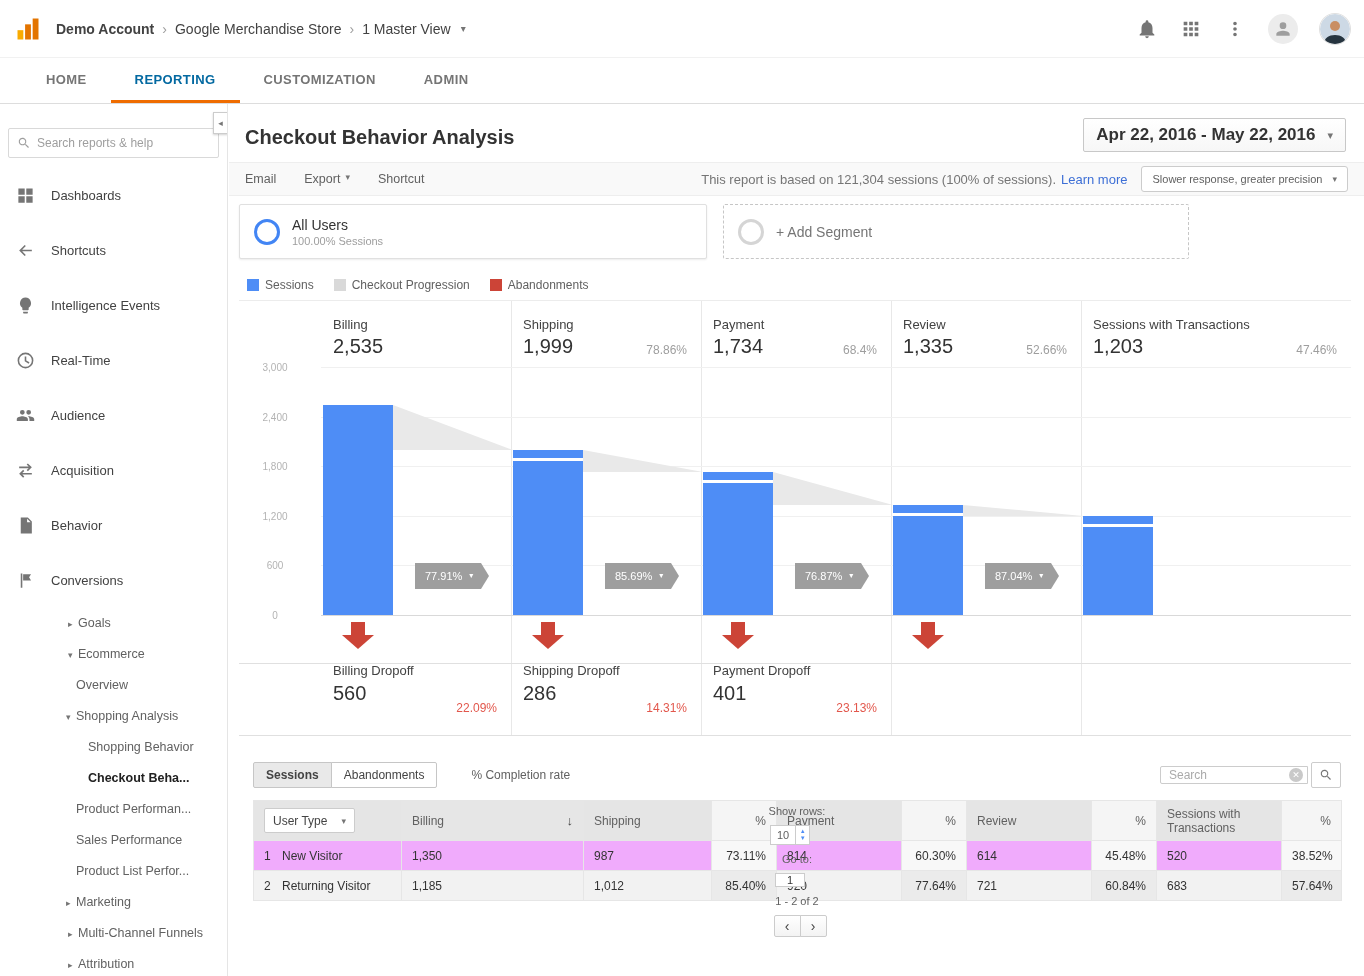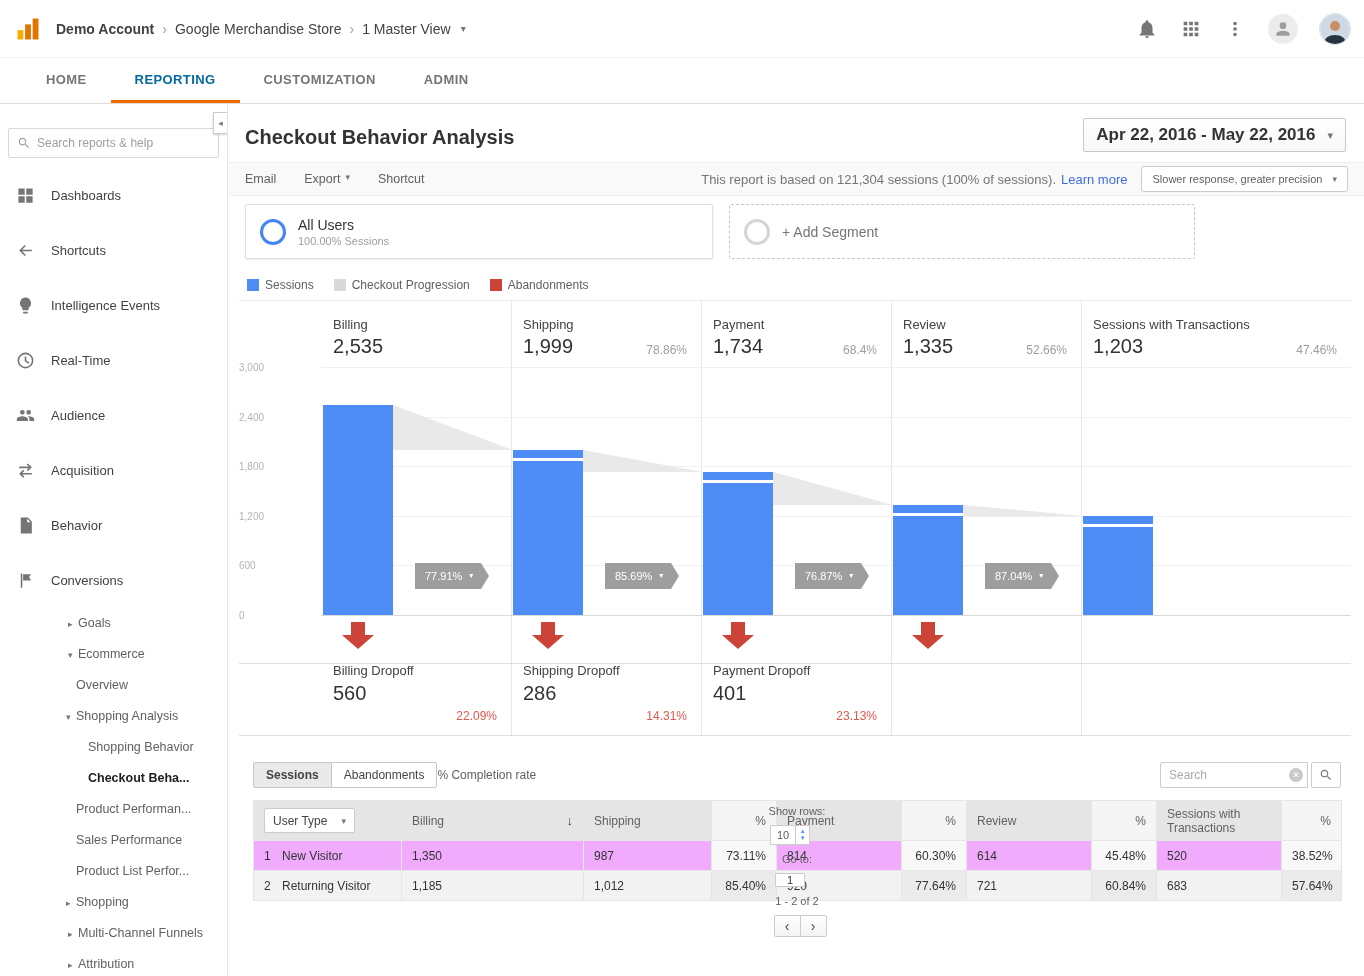--- a/index.html
+++ b/index.html
@@ -50,21 +50,21 @@
   .date-picker .dtext { font-size:17px; font-weight:bold; color:#333; }
   .date-picker .dcaret { color:#757575; font-size:11px; }
 
   .toolbar { position:absolute; left:0; right:0; top:58px; height:34px; background:#f9f9f9; border-top:1px solid #eee; border-bottom:1px solid #eee; display:flex; align-items:center; padding:0 16px; font-size:12.5px; color:#616161; }
   .tool-act { margin-right:28px; cursor:pointer; display:flex; align-items:flex-start; gap:5px; }
   .tool-caret { font-size:9px; color:#757575; }
   .toolbar .note { margin-left:auto; color:#757575; font-size:13px; }
   .toolbar .learn { color:#3d6fd6; cursor:pointer; margin:0 14px 0 5px; }
   .precision { border:1px solid #ccc; border-radius:3px; background:#fff; height:26px; display:flex; align-items:center; padding:0 10px; gap:10px; font-size:11px; color:#616161; cursor:pointer; }
 
-  .segments { position:absolute; left:8px; top:100px; display:flex; gap:16px;padding-left:8px; }
+  .segments { position:absolute; left:2px; top:100px; display:flex; gap:16px;padding-left:8px; }
   .seg-card { width:468px; height:55px; border:1px solid #e0e0e0; border-radius:2px; background:#fff; box-shadow:0 1px 2px rgba(0,0,0,.08); display:flex; align-items:center; padding:0 14px; gap:12px; cursor:pointer; }
   .seg-ring { width:26px; height:26px; border:3px solid #4285f4; border-radius:50%; flex:none; }
   .seg-title { font-size:14px; color:#333; }
   .seg-sub { font-size:11px; color:#9e9e9e; margin-top:2px; }
   .seg-add { width:466px; height:55px; border:1px dashed #c6c6c6; border-radius:2px; background:#fff; display:flex; align-items:center; padding:0 14px; gap:12px; color:#757575; font-size:14px; cursor:pointer; box-shadow:none; }
   .seg-ring.gray { border-color:#d5d5d5; }
 
   .legend { position:absolute; left:18px; top:174px; display:flex; gap:20px; align-items:center; }
   .leg-item { display:flex; align-items:center; gap:6px; font-size:12px; color:#616161; }
   .leg-sq { width:12px; height:12px; background:#ccc; }
@@ -72,46 +72,46 @@
   
   .funnel { position:absolute; left:10px; top:196px; width:1112px; height:436px; background:#fff; border-top:1px solid #ececec; }
   .vline { position:absolute; top:0; bottom:0; width:1px; background:#e8e8e8; }
   .fh { position:absolute; top:0; height:70px; width:190px; padding:16px 0 0 12px; }
   .fh.wide { width:270px; }
   .fh .fname { font-size:13px; color:#424242; }
   .fh .fnum { font-size:20px; color:#333; margin-top:3px; }
   .fh .fpct { position:absolute; right:14px; bottom:14px; font-size:12px; color:#9e9e9e; }
   .gline { position:absolute; left:82px; right:0; height:1px; background:#f0f0f0; }
   .gline.zero { background:#d9d9d9; }
-  .glabel { position:absolute; left:0; width:72px; text-align:left; font-size:10px; color:#b3b3b3; margin-top:-5px; }
+  .glabel { position:absolute; left:0; width:72px; text-align:center; font-size:10px; color:#b3b3b3; margin-top:-5px; }
   .wedges { position:absolute; left:0; top:0; }
   .bar { position:absolute; width:70px; background:#4e8df6; cursor:pointer; }
   .bar .cap { position:absolute; left:0; right:0; top:8px; height:3px; background:#fff; }
   .chip { position:absolute; top:262px; height:26px; background:#9e9e9e; color:#fff; font-size:11px; line-height:26px; padding:0 8px 0 10px; display:flex; align-items:center; gap:7px; }
   .chip::after { content:""; position:absolute; right:-8px; top:0; border-top:13px solid transparent; border-bottom:13px solid transparent; border-left:8px solid #9e9e9e; }
   .chip .ccaret { font-size:8px; }
   .drop-arrow { position:absolute; top:321px; width:32px; }
   .drop-arrow .shaft { width:14px; height:13px; background:#cc4437; margin:0 auto; }
   .drop-arrow .head { width:0; height:0; border-left:16px solid transparent; border-right:16px solid transparent; border-top:14px solid #cc4437; }
   .dz-line { position:absolute; left:0; right:0; height:1px; background:#e0e0e0; }
-  .dropoff { position:absolute; top:362px; height:72px; width:190px; padding:0 0 0 12px; }
+  .dropoff { position:absolute; top:354px; height:72px; width:190px; padding:8px 0 0 12px; }
   .dropoff .dname { font-size:13px; color:#424242; }
   .dropoff .dnum { font-size:20px; color:#333; margin-top:4px; }
   .dropoff .dpct { position:absolute; right:14px; bottom:12px; font-size:12px; color:#e2574c; }
 
   
   .tablewrap { position:absolute; left:24px; top:652px; width:1088px; }
   .table-tabs { height:38px; display:flex; align-items:center; }
   .tbtn { height:26px; padding:0 12px; font-size:12px; color:#444; border:1px solid #c6c6c6; background:#fff; display:flex; align-items:center; cursor:pointer; }
   .tbtn.first { border-radius:2px 0 0 2px; }
   .tbtn.last { border-radius:0 2px 2px 0; margin-left:-1px; }
   .tbtn.active { background:#e9e9e9; font-weight:bold; }
-  .comp-label { font-size:12px; color:#616161; }
+  .comp-label { margin-left:34px; font-size:12px; color:#616161; }
   .tsearch { margin-left:auto; display:flex; align-items:center; }
-  .tsearch input { width:148px; height:26px; border:1px solid #ccc; border-radius:2px 0 0 2px; padding:0 22px 0 8px; font-size:12px; color:#555; outline:none; font-family:"Liberation Sans",sans-serif; }
+  .tsearch input { width:148px; height:18px; border:1px solid #ccc; border-radius:2px 0 0 2px; padding:0 22px 0 8px; font-size:12px; color:#555; outline:none; font-family:"Liberation Sans",sans-serif; }
   .tsearch input::placeholder { color:#aaa; }
   .clear-x { margin-left:-19px; width:14px; height:14px; border-radius:50%; background:#c9c9c9; color:#fff; font-size:9px; line-height:14px; text-align:center; cursor:pointer; flex:none; }
   .search-go { margin-left:8px; width:30px; height:26px; border:1px solid #ccc; border-radius:2px; background:#fff; display:flex; align-items:center; justify-content:center; cursor:pointer; }
   .search-go svg { width:14px; height:14px; fill:#757575; }
 
   table.data { width:1088px; border-collapse:collapse; table-layout:fixed; margin-top:6px; }
   table.data th, table.data td { border:1px solid #e6e6e6; font-size:12px; }
   thead th { height:40px; color:#616161; font-weight:normal; text-align:left; padding:4px 10px; background:#e5e5e5; vertical-align:middle; }
   thead th.pcth { background:#f5f5f5; text-align:right; }
   thead th.sorted { background:#e6e6e6; }
@@ -248,21 +248,21 @@
   <div>
     <div class="tree-item lvl1"><span class="caret">▸</span><span>Goals</span></div>
     <div class="tree-item lvl1"><span class="caret">▾</span><span>Ecommerce</span></div>
     <div class="tree-item lvl2"><span class="caret"></span><span>Overview</span></div>
     <div class="tree-item lvl2"><span class="caret">▾</span><span>Shopping Analysis</span></div>
     <div class="tree-item lvl3"><span class="caret"></span><span>Shopping Behavior</span></div>
     <div class="tree-item lvl3 active"><span class="caret"></span><span>Checkout Beha...</span></div>
     <div class="tree-item lvl2"><span class="caret"></span><span>Product Performan...</span></div>
     <div class="tree-item lvl2"><span class="caret"></span><span>Sales Performance</span></div>
     <div class="tree-item lvl2"><span class="caret"></span><span>Product List Perfor...</span></div>
-    <div class="tree-item lvl2"><span class="caret">▸</span><span>Shopping</span></div>
+    <div class="tree-item lvl2"><span class="caret">▸</span><span>Marketing</span></div>
     <div class="tree-item lvl1"><span class="caret">▸</span><span>Multi-Channel Funnels</span></div>
     <div class="tree-item lvl1"><span class="caret">▸</span><span>Attribution</span></div>
   </div>
 </aside>
 
 <main class="main">
   <h1 class="report-title">Checkout Behavior Analysis</h1>
   <div class="date-picker">
     <span class="dtext">Apr 22, 2016 - May 22, 2016</span>
     <span class="dcaret">▾</span>

